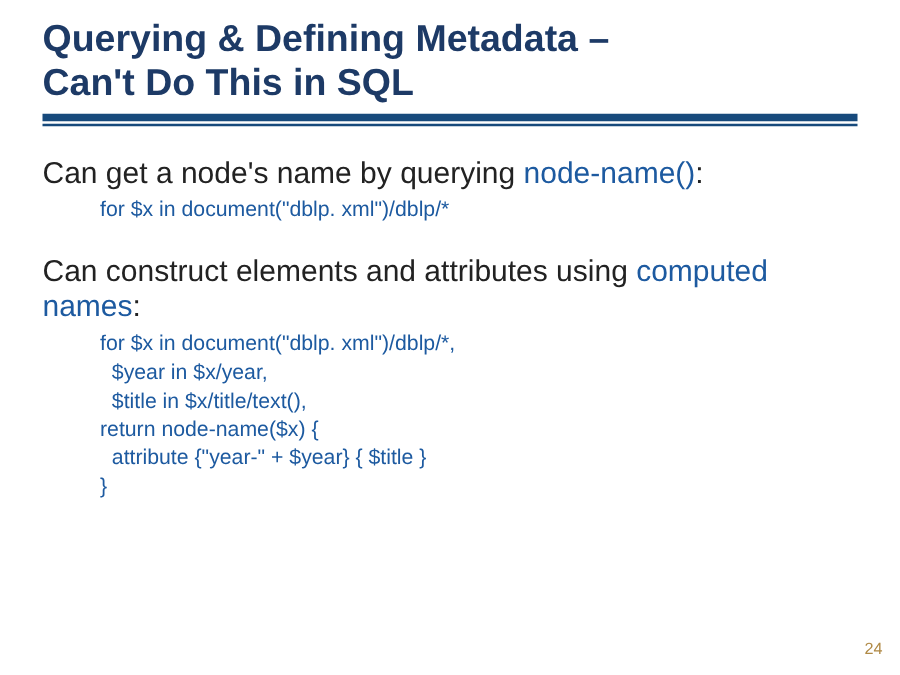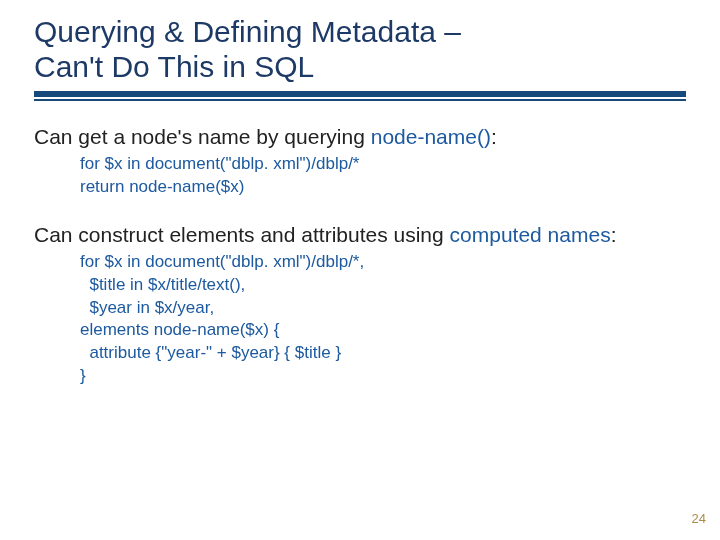--- a/index.html
+++ b/index.html
@@ -14,39 +14,39 @@
   }
   .slide {
     box-sizing: border-box;
     width: 720px;
     height: 540px;
     padding: 14px 34px 0 34px;
     position: relative;
   }
   .title {
     font-family: "Gill Sans", "Gill Sans MT", "Segoe UI", Arial, sans-serif;
-    font-weight: 400;
+    font-weight: 700;
     font-size: 30px;
     line-height: 1.18;
     color: #1d3a66;
     margin: 0 0 6px 0;
   }
   .rule-wrap { margin-bottom: 24px; }
   .rule-thick {
     height: 6px;
     background: #174a7c;
   }
   .rule-thin {
     height: 2px;
     background: #174a7c;
     margin-top: 2px;
   }
   .body-line {
     font-family: "Gill Sans", "Gill Sans MT", "Segoe UI", Arial, sans-serif;
-    font-size: 21px;
+    font-size: 24px;
     color: #222;
     margin: 0 0 4px 0;
   }
   .kw { color: #1d5aa0; }
   .code-block {
     margin: 2px 0 24px 46px;
     font-family: "Gill Sans", "Gill Sans MT", "Segoe UI", Arial, sans-serif;
     font-size: 17px;
     color: #1d5aa0;
     line-height: 1.35;
@@ -75,29 +75,28 @@
   <div class="rule-wrap">
     <div class="rule-thick"></div>
     <div class="rule-thin"></div>
   </div>
 
   <p class="body-line">
     <span>Can get a node's name by querying </span><span class="kw">node-name()</span><span>:</span>
   </p>
   <div class="code-block">
     <div>for $x in document("dblp. xml")/dblp/*</div>
-    <div>return node-name($x)</div>
   </div>
 
   <p class="body-line section-gap">
     <span>Can construct elements and attributes using </span><span class="kw">computed names</span><span>:</span>
   </p>
   <div class="code-block">
     <div>for $x in document("dblp. xml")/dblp/*,</div>
+    <div>  $year in $x/year,</div>
     <div>  $title in $x/title/text(),</div>
-    <div>  $year in $x/year,</div>
-    <div>elements node-name($x) {</div>
+    <div>return node-name($x) {</div>
     <div>  attribute {"year-" + $year} { $title }</div>
     <div>}</div>
   </div>
 
   <div class="pagenum">24</div>
 </div>
 
 </body></html>

